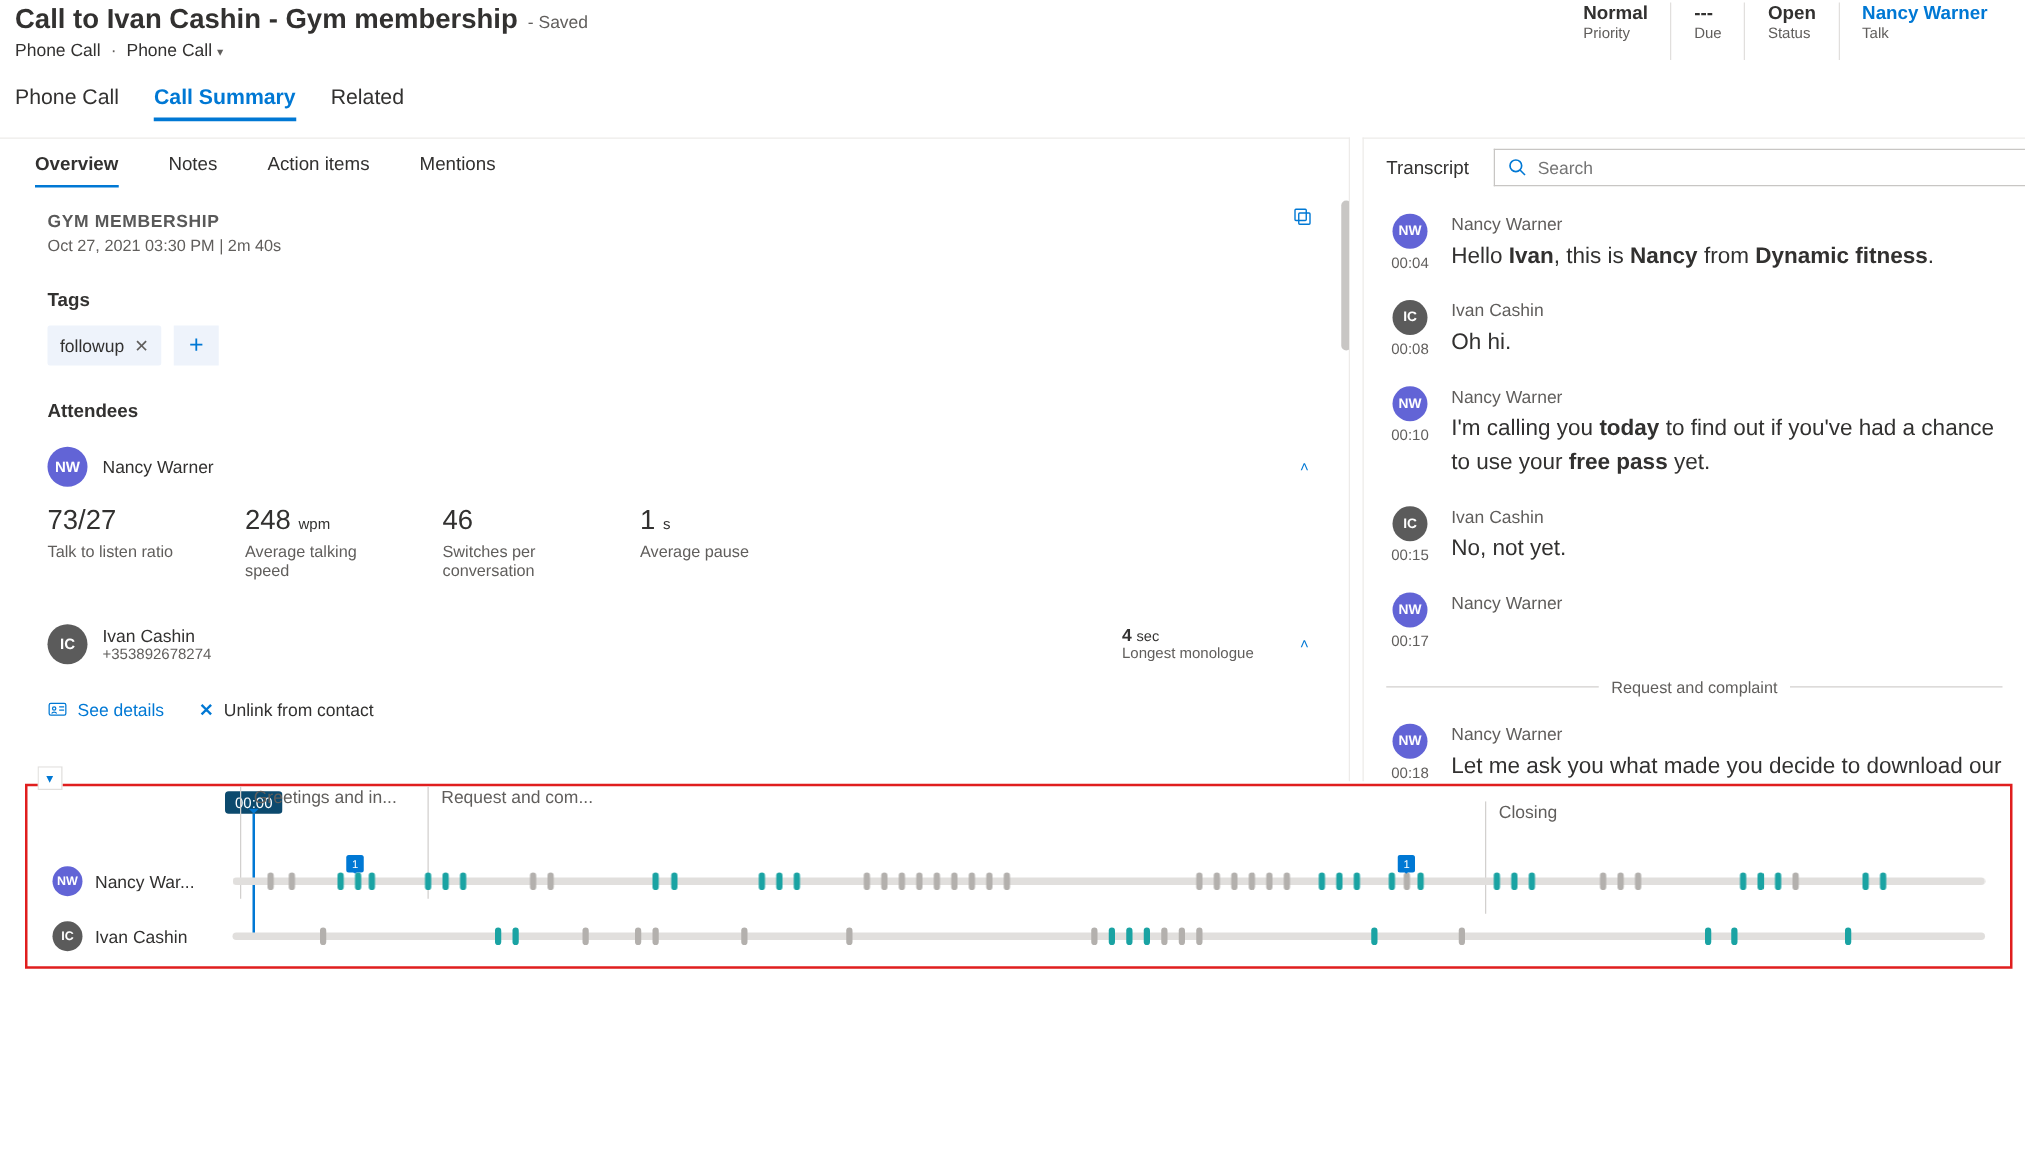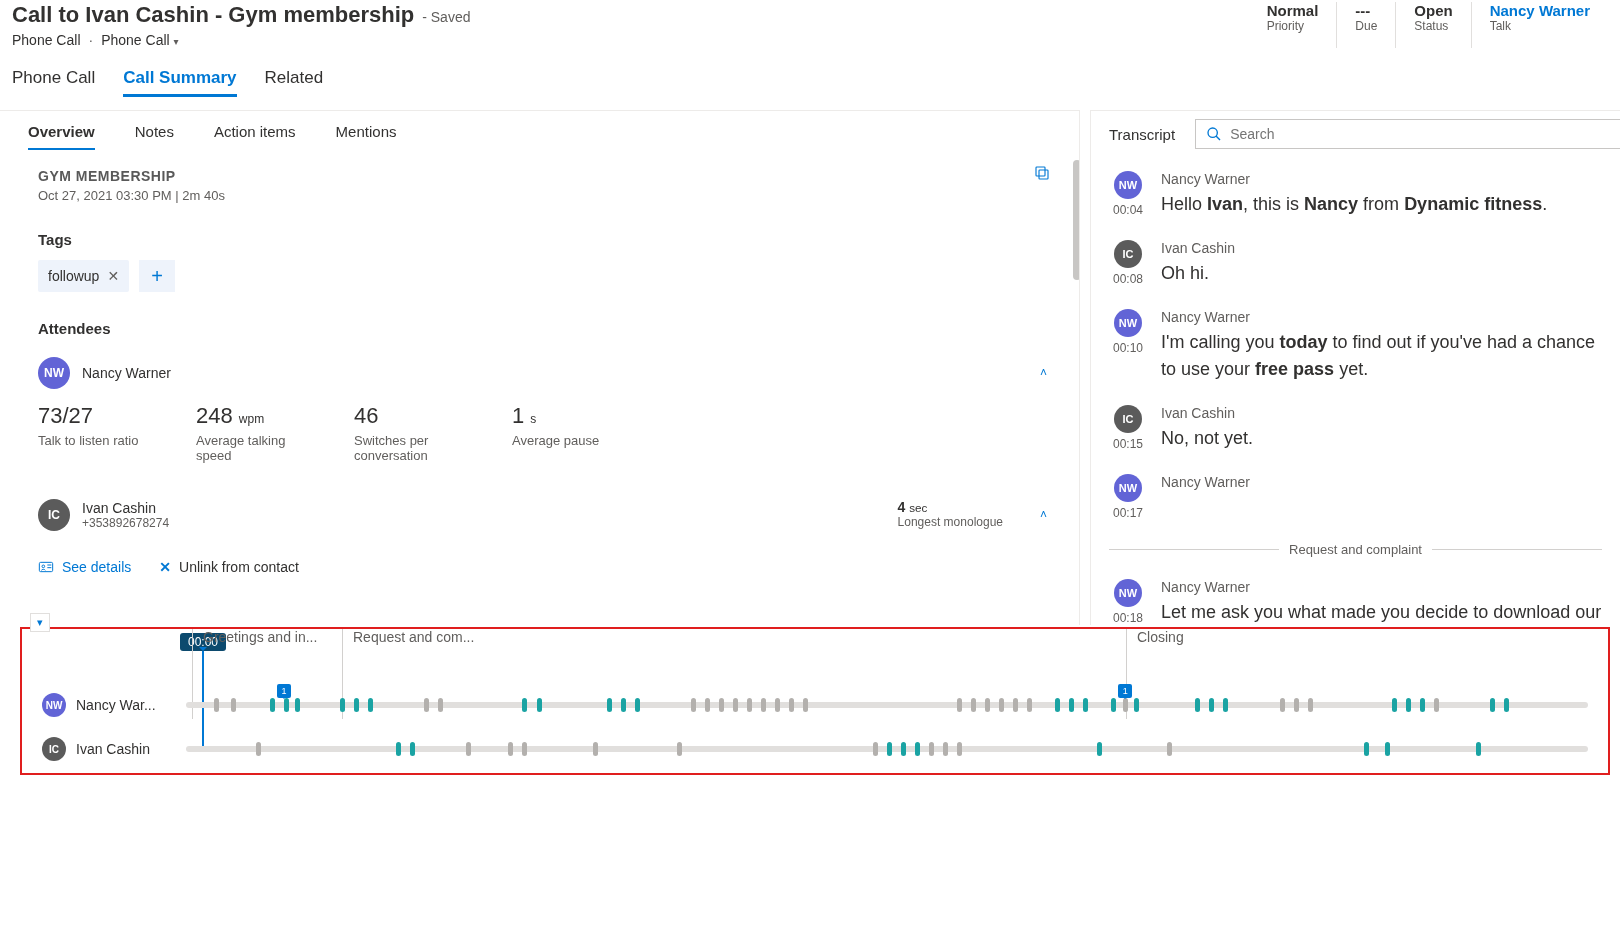--- a/index.html
+++ b/index.html
@@ -293,21 +293,21 @@
   </div>
 </div>
 
 <div class="timeline-wrap">
   <div class="chevdown">▾</div>
   <div class="playhead">
     <div class="ph-flag">00:00</div>
     <div class="ph-line"></div>
   </div>
   <div style="position:relative;height:24px;margin-bottom:6px;" id="tl-sections"></div>
-    <div class="tl-sec" style="left: 1104px;">Closing</div>
+    <div class="tl-sec" style="left: 1166px; margin-top: 12px;">Closing</div>
     <div class="tl-sec" style="left: 320px;">Request and com...</div>
     <div class="tl-sec" style="left: 170px;">Greetings and in...</div>
   <div id="tl-rows">
       <div class="tl-row">
         <div class="avatar av-nw">NW</div>
         <div class="tl-name">Nancy War...</div>
         <div class="tl-bar">
           <div class="seg g" style="left:2%"></div>
           <div class="seg g" style="left:3.2%"></div>
           <div class="seg t" style="left:6%"></div>

